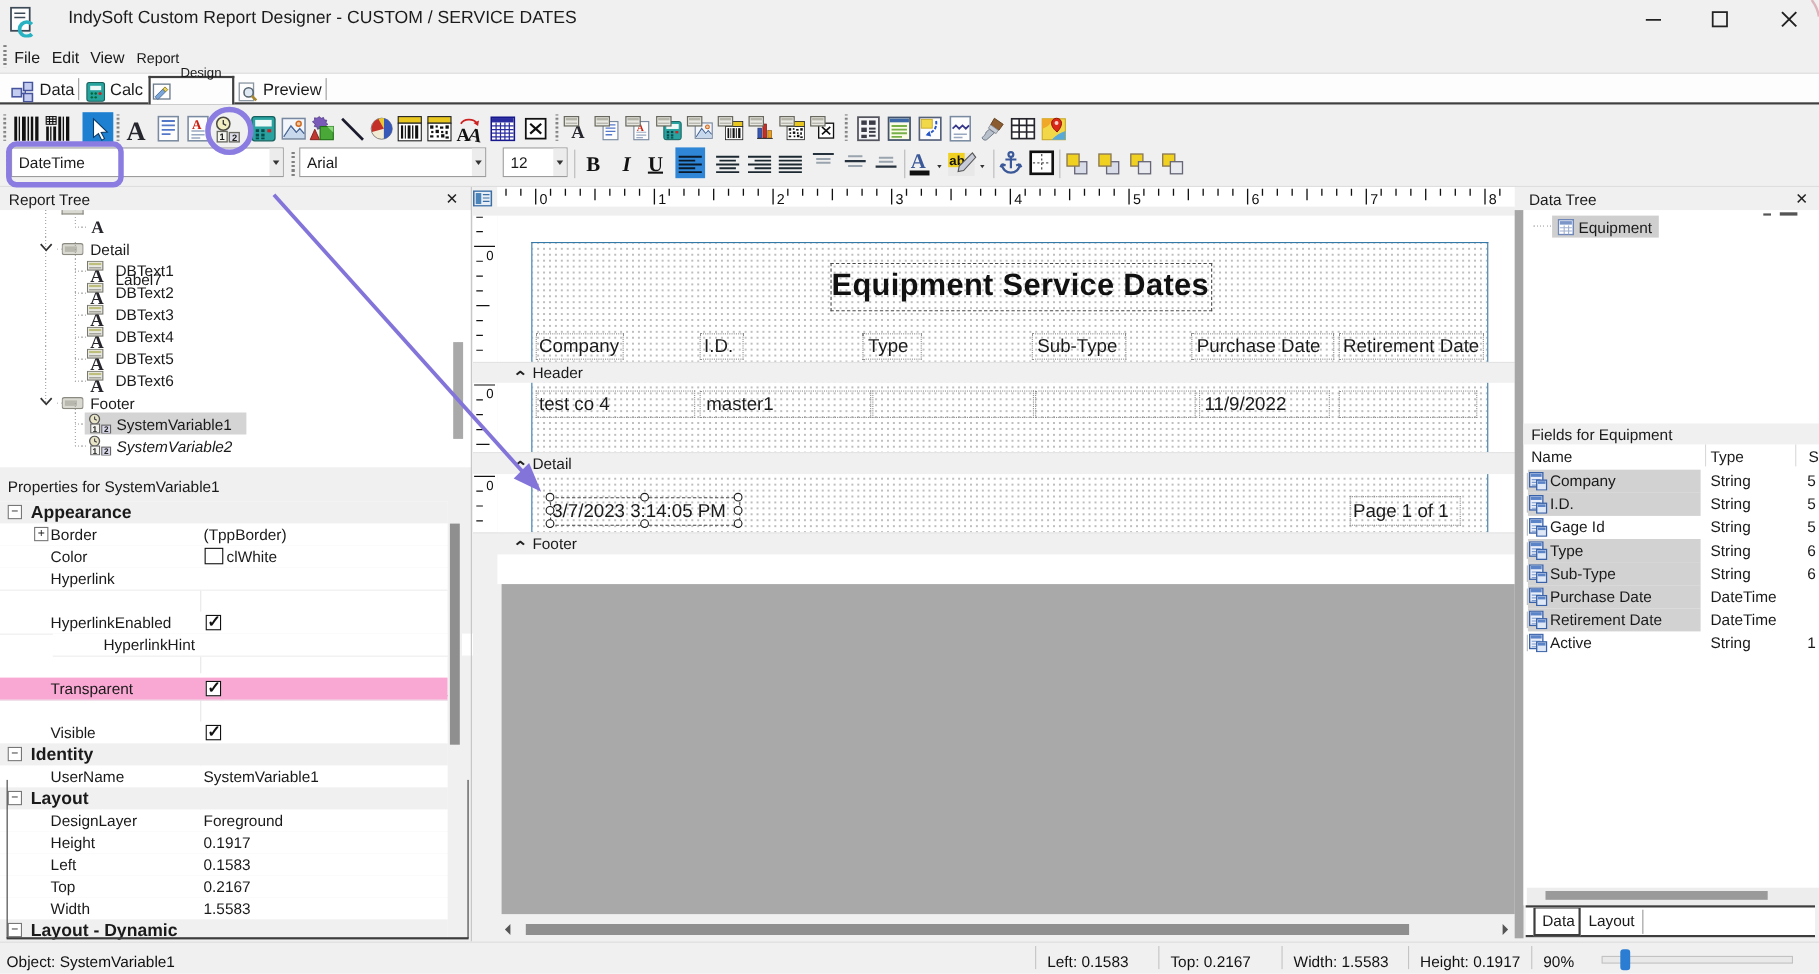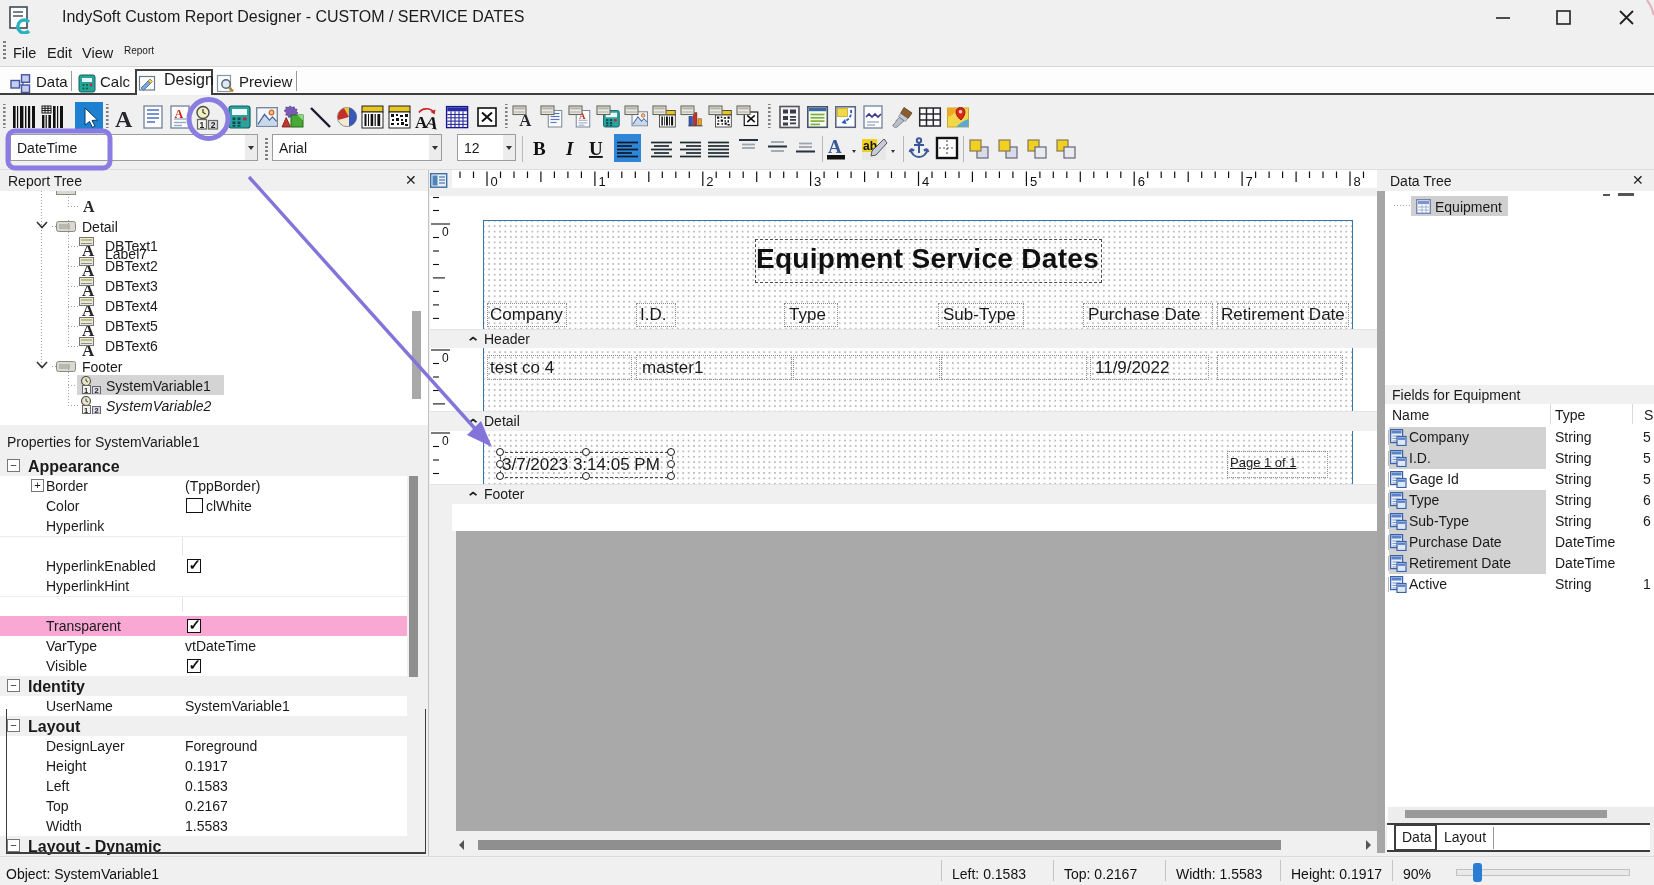--- a/index.html
+++ b/index.html
@@ -45,21 +45,21 @@
   <svg class="abs" style="left:1496px;top:10px" width="150" height="16" viewBox="0 0 150 16">
     <line x1="0" y1="8" x2="14" y2="8" stroke="#222" stroke-width="1.6"></line>
     <rect x="61" y="1" width="13" height="13" fill="none" stroke="#222" stroke-width="1.6"></rect>
     <path d="M124 1 L137 14 M137 1 L124 14" stroke="#222" stroke-width="1.8"></path>
   </svg>
 
   <div class="grip" style="left:3px;top:41px;height:20px;"></div>
   <div class="txt" style="left:13px;top:45px;font-size:14.5px;">File</div>
   <div class="txt" style="left:47px;top:45px;font-size:14.5px;">Edit</div>
   <div class="txt" style="left:82px;top:45px;font-size:14.5px;">View</div>
-  <div class="txt" style="left:124px;top:45px;font-size:10px;">Report</div>
+  <div class="txt" style="left:124px;top:45px;font-size:13px;">Report</div>
 
   <div class="abs" style="left:0;top:66px;width:1654px;height:28px;background:#fdfdfd;border-top:1px solid #d6d6d6;"></div>
   <div class="abs" style="left:0;top:93px;width:1654px;height:2px;background:#3f3f3f;"></div>
 
   <div class="abs" style="left:135px;top:69px;width:78px;height:26px;background:#fdfdfd;border:2px solid #3f3f3f;border-bottom:none;box-sizing:border-box;"></div>
   <svg class="abs" style="left:10px;top:74px" width="290" height="19" viewBox="0 0 290 19">
 
     <path d="M8 11 H 13 M13 5 V 16 M13 5 H 15 M13 16 H 15" stroke="#46549e" stroke-width="1.2" fill="none"></path>
     <g stroke="#46549e" fill="#c4ccf0" stroke-width="1.4">
       <rect x="1" y="6.5" width="8.5" height="7.5"></rect>
@@ -80,21 +80,21 @@
     <rect x="129.5" y="2.5" width="15" height="13.5" fill="#fefefe" stroke="#6b7b8b" stroke-width="1.2"></rect>
     <path d="M131 14 l7 -7 2.5 2.5 -7 7 z" fill="#7aa7d8" stroke="#44699a" stroke-width="0.8"></path>
     <path d="M138 7 l2.5 2.5 2-2 -2.5 -2.5 z" fill="#e8d25a" stroke="#8a7a20" stroke-width="0.8"></path>
 
     <rect x="207.5" y="1.5" width="13" height="16" fill="#fdfdfd" stroke="#8a96a2" stroke-width="1.2"></rect>
     <circle cx="216" cy="10" r="4.2" fill="#dfe9f3" stroke="#55636f" stroke-width="1.4"></circle>
     <path d="M219 13.3 l4 4" stroke="#a8872f" stroke-width="2.4"></path>
   </svg>
   <div class="txt" style="left:36px;top:73px;font-size:15px;">Data</div>
   <div class="txt" style="left:100px;top:73px;font-size:15px;">Calc</div>
-  <div class="txt" style="left:164px;top:71px;font-size:16px;">Design</div>
+  <div class="txt" style="left:164px;top:59px;font-size:12px;">Design</div>
   <div class="txt" style="left:239px;top:73px;font-size:15px;">Preview</div>
   <div class="abs" style="left:71px;top:71px;width:1px;height:20px;background:#9a9a9a;"></div>
   <div class="abs" style="left:296px;top:71px;width:1px;height:20px;background:#9a9a9a;"></div>
 
   <svg class="abs" style="left:0;top:95px" width="1000" height="40" viewBox="0 0 1000 40">
       <defs>
         <pattern id="gr" width="2.6" height="4" patternUnits="userSpaceOnUse">
           <rect width="2.6" height="2" fill="#808080"></rect>
         </pattern>
       </defs>
@@ -679,34 +679,30 @@
       <span style="position:absolute;left:186px;top:2px;width:17px;height:15px;background:#fff;border:1.4px solid #111;box-sizing:border-box;"></span>
       <span style="position:absolute;left:206px;top:2px;font-size:14px;">clWhite</span>
     </div>
   <div class="prow" style="top:516px;background:#fff;border-bottom:1px solid #ededed;">
       <span class="pname">Hyperlink</span>
     </div>
   <div class="prow" style="top:556px;background:#fff;border-bottom:1px solid #ededed;">
       <span class="pname">HyperlinkEnabled</span>
       <span class="check"></span>
     </div>
-  <div class="prow" style="top:576px;background:#fff;border-bottom:1px solid #ededed;">
+  <div class="prow" style="top:576px;background:#fff;border-bottom:1px solid #ededed;margin-left:48px;">
       <span class="pname">HyperlinkHint</span>
     </div>
   <div class="prow" style="top:612px;background:#fff;border-bottom:1px solid #701a75;">
       <span class="pname">StartingPageNo</span>
       <span class="pval">1</span>
     </div>
   <div class="prow" style="top:616px;background:#f9a8d4;border-bottom:1px solid #ededed;">
       <span class="pname">Transparent</span>
       <span class="check"></span>
-    </div>
-  <div class="prow" style="top:636px;background:#fff;border-bottom:1px solid #ededed;">
-      <span class="pname">VarType</span>
-      <span class="pval">vtDateTime</span>
     </div>
   <div class="prow" style="top:656px;background:#fff;border-bottom:1px solid #ededed;">
       <span class="pname">Visible</span>
       <span class="check"></span>
     </div>
   <div class="prow pcat" style="top:676px;">
       <span style="position:absolute;left:7px;top:3px;width:11px;height:11px;border:1px solid #777;background:#fff;font-size:11px;line-height:10px;text-align:center;font-weight:normal;">−</span>
       <span style="position:absolute;left:28px;top:2px;">Identity</span>
     </div>
   <div class="prow" style="top:696px;background:#fff;border-bottom:1px solid #ededed;">
@@ -924,21 +920,21 @@
   <div class="txt" style="left:502px;top:455px;font-size:17px;">3/7/2023 3:14:05 PM</div>
   <div class="handle" style="left:496px;top:448px;"></div>
   <div class="handle" style="left:582px;top:448px;"></div>
   <div class="handle" style="left:667px;top:448px;"></div>
   <div class="handle" style="left:496px;top:460px;"></div>
   <div class="handle" style="left:667px;top:460px;"></div>
   <div class="handle" style="left:496px;top:472px;"></div>
   <div class="handle" style="left:582px;top:472px;"></div>
   <div class="handle" style="left:667px;top:472px;"></div>
   <div class="dashedbox" style="left:1227px;top:451px;width:99px;height:25px;"></div>
-  <div class="txt" style="left:1230px;top:455px;font-size:13px;text-decoration:underline;">Page 1 of 1</div>
+  <div class="txt" style="left:1230px;top:455px;font-size:17px;">Page 1 of 1</div>
 
   <div class="abs" style="left:456px;top:531px;width:921px;height:300px;background:#a9a9a9;"></div>
 
   <div class="abs" style="left:452px;top:836px;width:925px;height:18px;background:#f0f0f0;"></div>
   <svg class="abs" style="left:456px;top:839px" width="12" height="12" viewBox="0 0 12 12">
       <path d="M8 1 L3 6 L8 11 Z" fill="#555"></path>
     </svg>
   <svg class="abs" style="left:1362px;top:839px" width="12" height="12" viewBox="0 0 12 12">
       <path d="M4 1 L9 6 L4 11 Z" fill="#555"></path>
     </svg>

